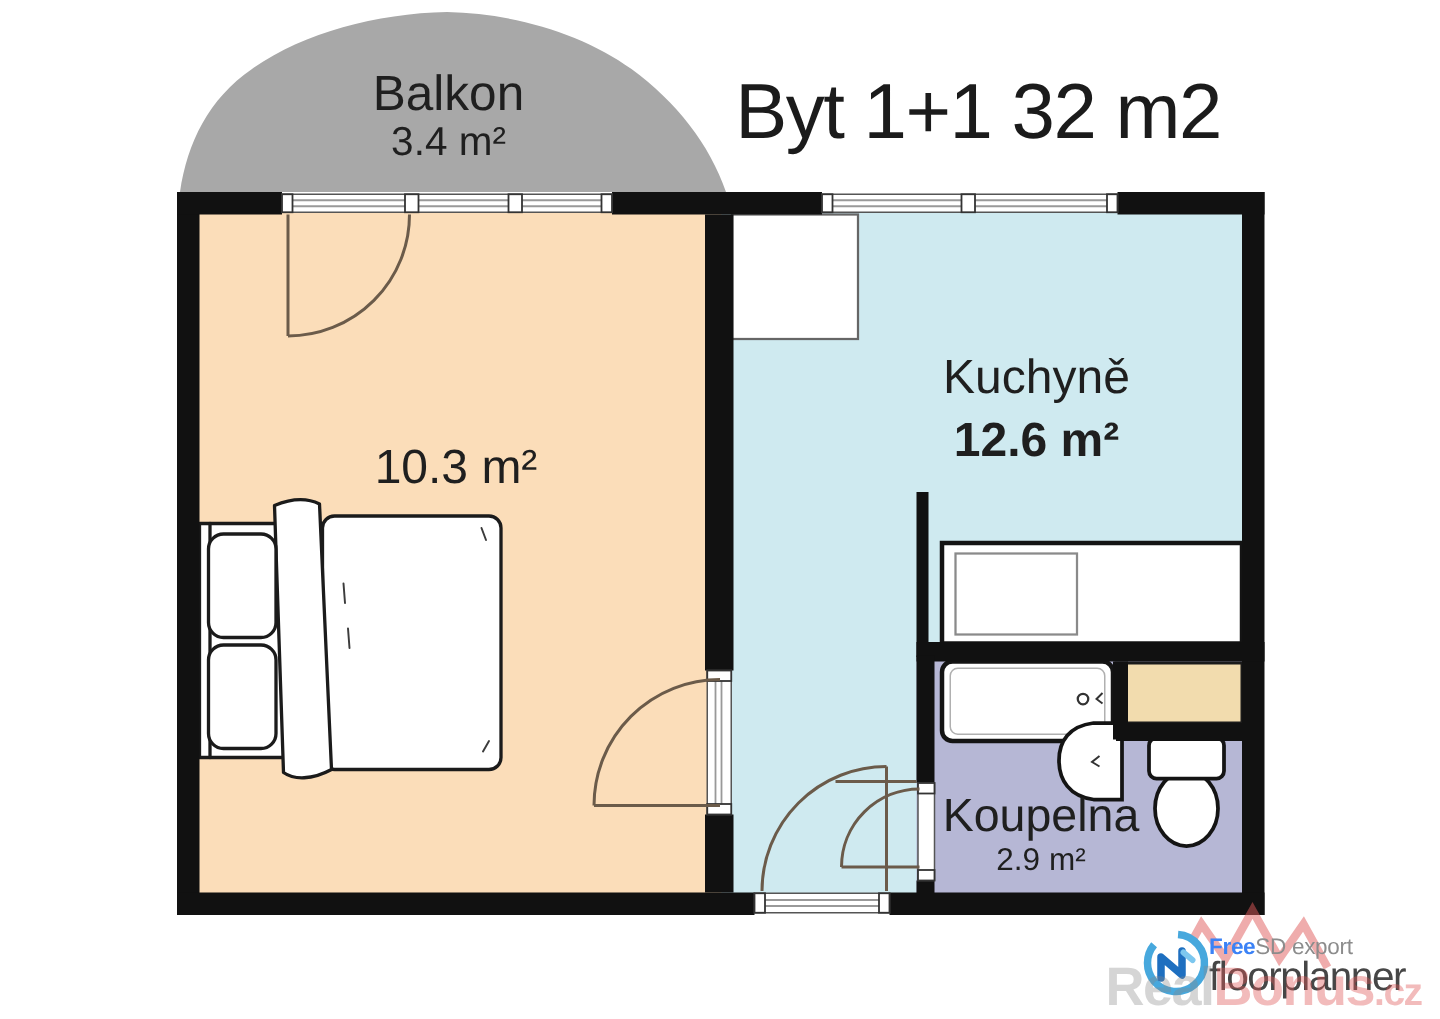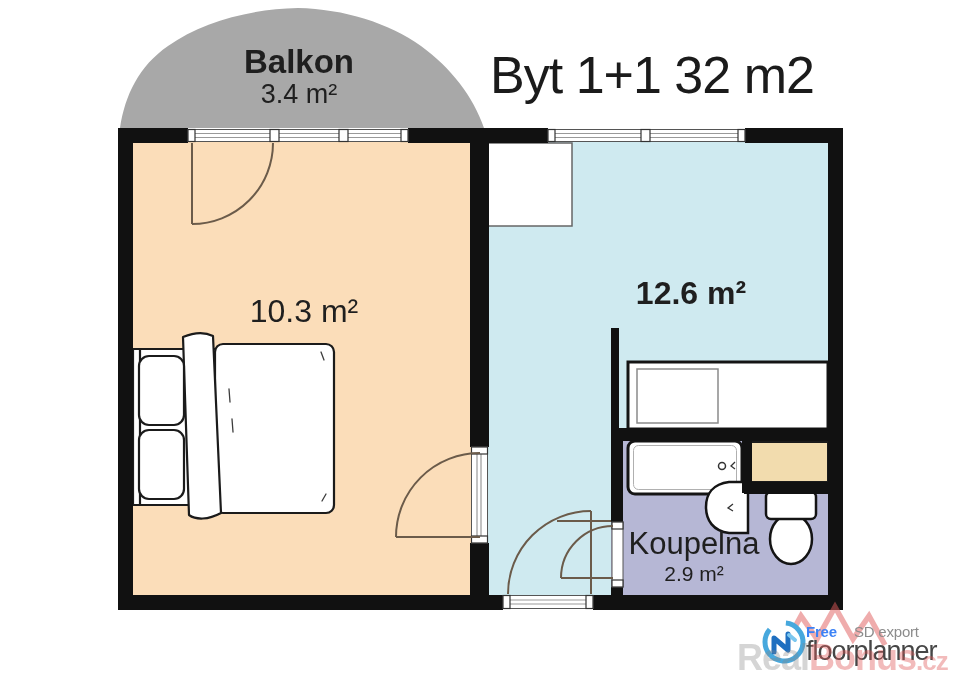--- a/index.html
+++ b/index.html
@@ -2,31 +2,31 @@
 <html><head>
 <meta charset="utf-8">
 <style>
   html,body{margin:0;padding:0;background:#ffffff;}
   #stage{position:relative;width:960px;height:679px;background:#ffffff;overflow:hidden;
          font-family:"Liberation Sans","DejaVu Sans",sans-serif;}
   #plan-svg{position:absolute;left:0;top:0;z-index:1;}
   .lbl{position:absolute;z-index:2;color:#1f1f1f;line-height:1;white-space:nowrap;
        text-align:center;font-family:"Liberation Sans","DejaVu Sans",sans-serif;}
   .title{left:460px;top:49px;width:384px;font-size:52px;letter-spacing:-1px;color:#1b1b1b;text-align:center;}
-  .balcony-name{left:149px;top:45px;width:300px;font-size:33px;font-weight:bold;}
+  .balcony-name{left:149px;top:45px;width:300px;font-size:33px;}
   .balcony-area{left:149px;top:81px;width:300px;font-size:27px;}
   .living-name{left:154px;top:252px;width:300px;font-size:32px;}
   .living-area{left:154px;top:295px;width:300px;font-size:32px;}
   .kitchen-name{left:541px;top:235px;width:300px;font-size:32px;}
   .kitchen-area{left:541px;top:277px;width:300px;font-size:32px;font-weight:bold;}
   .bath-name{left:544px;top:528px;width:300px;font-size:31px;}
   .bath-area{left:544px;top:563px;width:300px;font-size:21px;}
   .free-sd{left:806px;top:624px;width:200px;font-size:15px;text-align:left;letter-spacing:-0.2px;}
   .free-sd .b{font-weight:bold;color:#3b82f6;}
-  .free-sd .g{color:#8c8c8c;margin-left:17px;}
+  .free-sd .g{color:#8c8c8c;margin-left:0;}
   .fp-word{left:806px;top:638px;width:220px;font-size:27px;text-align:left;
            letter-spacing:-1px;color:#464646;}
   .watermark{left:737px;top:640px;width:230px;font-size:36px;font-weight:bold;text-align:left;
              letter-spacing:-1px;z-index:3;pointer-events:none;}
   .watermark .w1{color:rgba(135,135,135,0.35);}
   .watermark .w2{color:rgba(222,85,85,0.40);}
   .watermark .w3{color:rgba(222,85,85,0.40);font-size:26px;}
 </style>
 </head>
 <body>
@@ -166,20 +166,21 @@
   </g>
 </svg>
 
 <div class="lbl title">Byt 1+1 32 m2</div>
 
 <div class="lbl balcony-name">Balkon</div>
 <div class="lbl balcony-area">3.4 m²</div>
 
 <div class="lbl living-area">10.3 m²</div>
 
+<div class="lbl kitchen-name">Kuchyně</div>
 <div class="lbl kitchen-area">12.6 m²</div>
 
 <div class="lbl bath-name">Koupelna</div>
 <div class="lbl bath-area">2.9 m²</div>
 
 <div class="lbl free-sd">
   <span class="b">Free</span><span class="g">SD export</span>
 </div>
 <div class="lbl fp-word">floorplanner</div>
 

